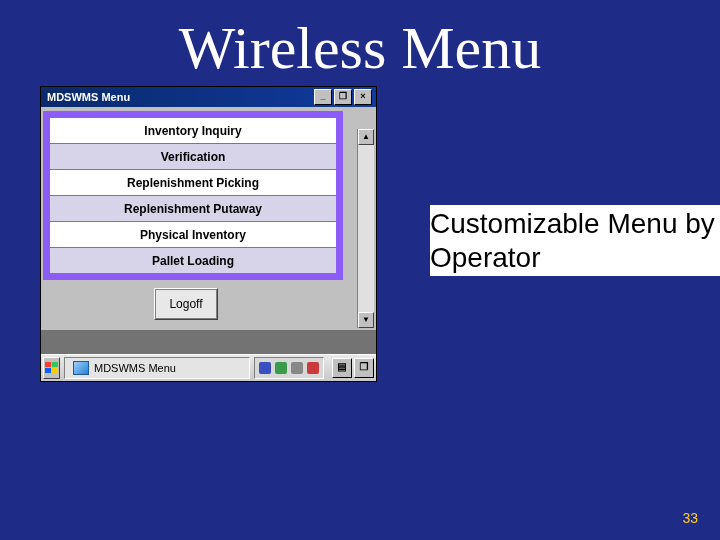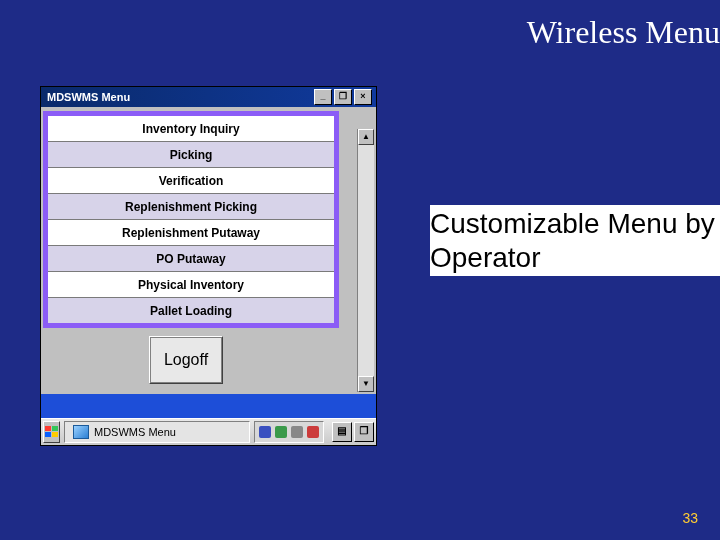--- a/index.html
+++ b/index.html
@@ -8,22 +8,22 @@
     width: 720px;
     height: 540px;
     background: #1e2b87;
     font-family: Tahoma, Verdana, Arial, sans-serif;
     overflow: hidden;
     position: relative;
   }
   .slide-title {
     color: white;
     font-family: "Times New Roman", serif;
-    font-size: 32px;
-    text-align: right;
+    font-size: 60px;
+    text-align: center;
     padding: 14px 0 6px 0;
     font-weight: normal;
   }
   .callout {
     position: absolute;
     left: 430px;
     top: 205px;
     width: 312px;
     color: black;
     background: white;
@@ -40,21 +40,21 @@
     font-size: 14px;
     font-family: Liberation Sans, sans-serif;
   }
 
   
   .window {
     position: absolute;
     left: 40px;
     top: 86px;
     width: 335px;
-    background: #1d4ed8;
+    background: #737373;
     border: 1px solid #000;
     box-shadow: none;
   }
   .titlebar {
     height: 20px;
     background: linear-gradient(to right, #0a2a6b, #103a9e);
     color: white;
     display: flex;
     align-items: center;
     font-size: 11px;
@@ -84,21 +84,21 @@
     text-align: center;
     font-family: Arial;
     font-weight: bold;
   }
   .client {
     background: #c0c0c0;
     padding: 4px 2px 4px 2px;
   }
   .menu-list {
     background: #fff;
-    border: 5px solid #8b5cf6;
+    border: 7px solid #8b5cf6;
     width: 286px;
   }
   .menu-item {
     height: 25px;
     display: flex;
     align-items: center;
     justify-content: center;
     font-size: 12px;
     font-weight: bold;
     color: #000;
@@ -114,27 +114,27 @@
   .menu-item:last-child {
     border-bottom: none;
   }
   .below-list {
     padding: 8px 0 6px 0;
     text-align: center;
     width: 286px;
   }
   .logoff-btn {
     display: inline-block;
-    padding: 14px 14px;
+    padding: 8px 14px;
     background: #e8e8e8;
     border-top: 1px solid #fff;
     border-left: 1px solid #fff;
     border-right: 1px solid #404040;
     border-bottom: 1px solid #404040;
-    font-size: 16px;
+    font-size: 12px;
     cursor: pointer;
     box-shadow: 0 0 0 1px #808080 inset;
   }
   .scrollbar {
     position: absolute;
     top: 22px;
     right: 2px;
     width: 16px;
     bottom: 2px;
     background: #e0e0e0;
@@ -248,25 +248,23 @@
       <div class="tb-btn">_</div>
       <div class="tb-btn">❐</div>
       <div class="tb-btn">×</div>
     </div>
   </div>
 
   <div class="client-wrap">
     <div class="client">
       <div class="menu-list">
         <div class="menu-item">Inventory Inquiry</div>
-        <div class="menu-item">Picking</div>
         <div class="menu-item">Verification</div>
         <div class="menu-item">Replenishment Picking</div>
         <div class="menu-item">Replenishment Putaway</div>
-        <div class="menu-item">PO Putaway</div>
         <div class="menu-item">Physical Inventory</div>
         <div class="menu-item">Pallet Loading</div>
       </div>
       <div class="below-list">
         <span class="logoff-btn">Logoff</span>
       </div>
     </div>
     <div class="scrollbar">
       <div class="sb-btn">▲</div>
       <div class="sb-btn sb-bottom">▼</div>

